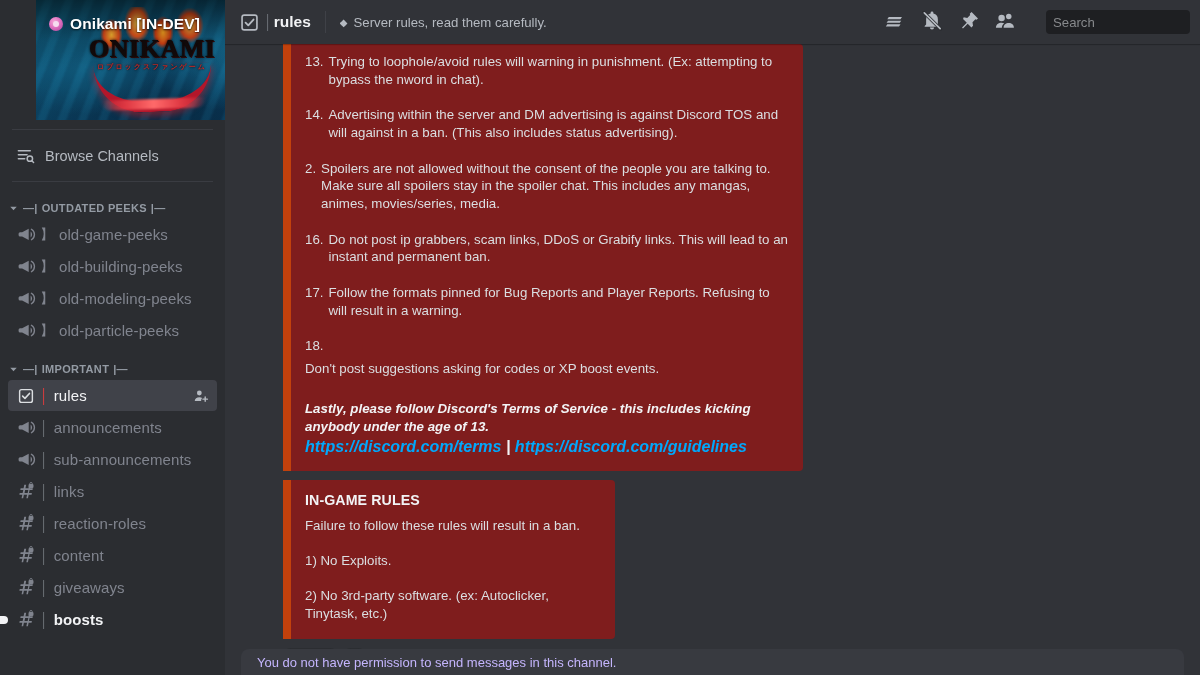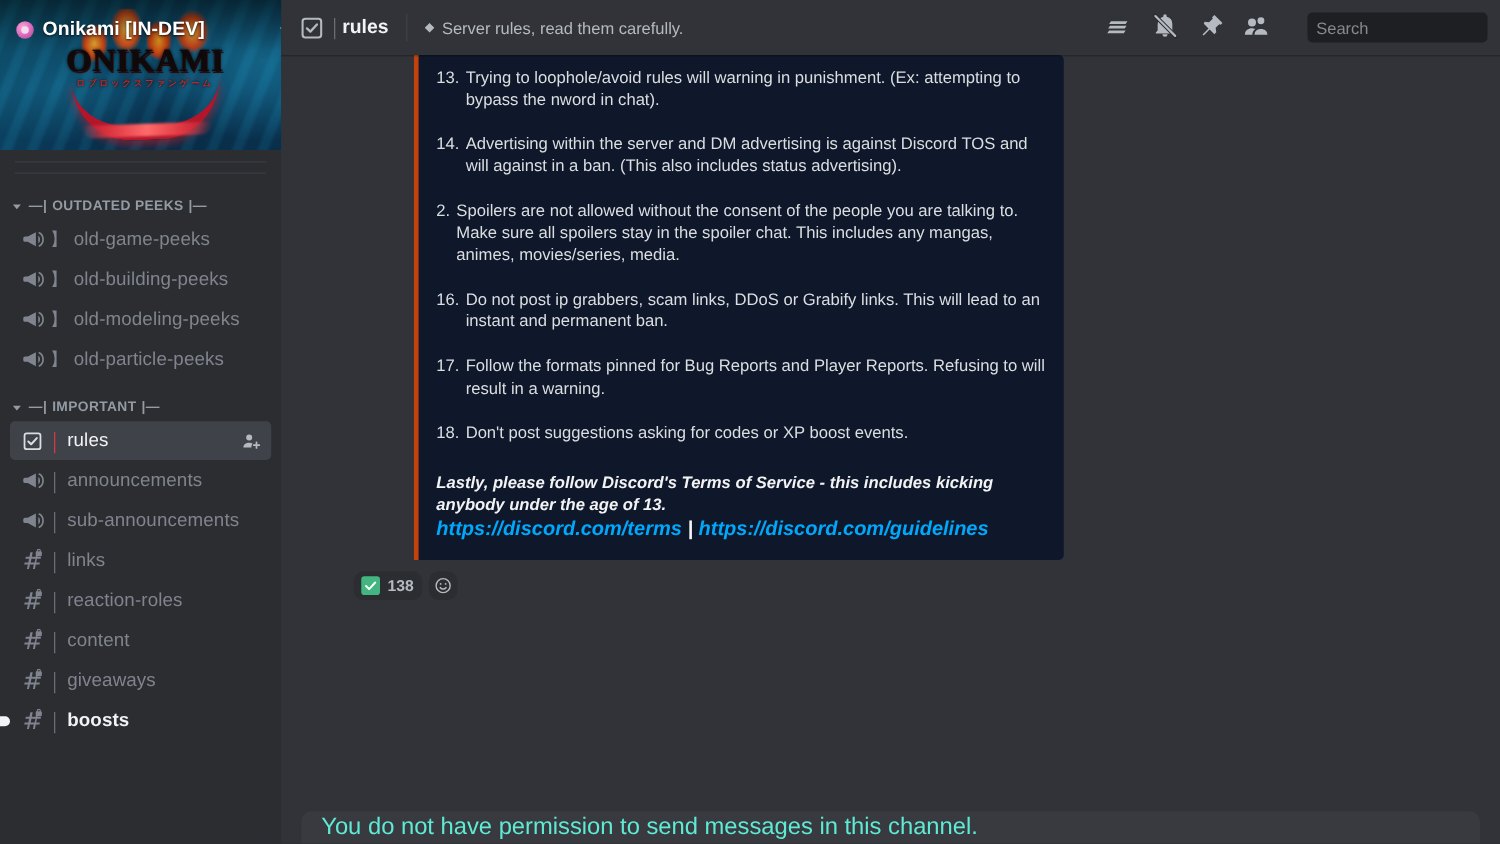--- a/index.html
+++ b/index.html
@@ -20,20 +20,21 @@
     position: relative;
     flex: 0 0 225px;
     overflow: hidden;
   }
   .server-banner {
     position: relative;
     height: 120px; width: 248px;
     flex: 0 0 120px;
     overflow: hidden;
     background: #14516b;
+    margin-left: 36px;
   }
   .banner-art { position: absolute; inset: 0; }
   .banner-bg {
     position: absolute; inset: 0;
     background:
       radial-gradient(ellipse 120px 70px at 20% 55%, rgba(18,95,130,.95) 0%, rgba(12,62,92,0) 70%),
       radial-gradient(ellipse 150px 90px at 85% 40%, rgba(24,120,160,.9) 0%, rgba(10,55,85,0) 72%),
       radial-gradient(ellipse 200px 120px at 50% 100%, rgba(8,40,66,.9) 0%, rgba(8,40,66,0) 70%),
       linear-gradient(160deg, #11607f 0%, #0e4c6d 40%, #0b3c5c 75%, #0a2f4c 100%);
   }
@@ -190,26 +191,25 @@
     display: flex; align-items: center; padding: 0 7px; margin-left: 14px;
     color: #87898c; font-size: 13.2px; cursor: text; flex: 0 0 144px;
   }
 
   .chat { flex: 1 1 auto; position: relative; overflow: hidden; background: #313338; }
   .chat-inner { padding: 0 0 0 0; position: relative; }
 
   .msg-wrap { position: relative; padding: 0 16px 0 58px; }
   .embed {
     position: relative;
-    background: #0f172a;
+    background: #7f1d1d;
     border-radius: 0 4px 4px 0;
-    border-left: 4px solid #c2410c;
+    border-left: 8px solid #c2410c;
     padding: 9px 12px 14px 14px;
     max-width: 520px;
-    margin-left: 48px;
   }
   .embed.embed-a { max-width: 520px; }
   .embed.embed-b { max-width: 332px; padding: 12px 14px 16px 14px; margin-top: 9px; }
 
   .embed-desc { color: #dbdee1; font-size: 13.3px; line-height: 1.33; }
   .rule {
     display: flex; gap: 5px; margin-bottom: 18px;
   }
   .rule:last-of-type { margin-bottom: 0; }
   .rule-num { flex: 0 0 auto; color: #dbdee1; }
@@ -246,21 +246,21 @@
   }
 
   .compose-area {
     position: absolute; left: 0; right: 0; bottom: 0; height: 30px;
     padding: 0 16px; display: flex; align-items: flex-end;
   }
   .compose-box {
     width: 100%; height: 26px; background: #383a40; border-radius: 8px 8px 0 0;
     display: flex; align-items: center; padding: 0 16px;
   }
-  .compose-text { color: #5eead4; font-size: 19px; }
+  .compose-text { color: #c4b5fd; font-size: 13px; }
 
   .scrollbar {
     position: absolute; right: 2px; top: 50px; width: 6px; height: 180px;
     background: #1a1b1e; border-radius: 4px; opacity: 0;
   }
   .sb-left-scroll {
     position: absolute; right: 1px; top: 250px; width: 4px; height: 200px;
     background: #1a1b1e; border-radius: 3px; opacity: 0;
   }
 </style>
@@ -288,20 +288,32 @@
         <span class="chev">
           <svg width="17" height="17" viewBox="0 0 24 24" fill="none" stroke="currentColor" stroke-width="2.4" stroke-linecap="round" stroke-linejoin="round">
               <polyline points="6 9 12 15 18 9"></polyline>
             </svg>
         </span>
       </div>
     </div>
 
     <div class="sb-divider"></div>
 
+    <div class="browse-row">
+      <span style="display:flex;">
+        <svg width="19" height="19" viewBox="0 0 24 24" fill="none" stroke="currentColor" stroke-width="1.9" stroke-linecap="round">
+          <line x1="3" y1="6" x2="18" y2="6"></line>
+            <line x1="3" y1="11" x2="14" y2="11"></line>
+            <line x1="3" y1="16" x2="11" y2="16"></line>
+          <circle cx="17.5" cy="16" r="3.4"></circle>
+            <line x1="20" y1="18.6" x2="22.2" y2="20.8"></line>
+        </svg>
+      </span>
+      <span>Browse Channels</span>
+    </div>
     <div class="sb-divider2"></div>
 
     <div class="chan-scroll">
 
       <div class="cat">
         <span class="cat-chev">
           <svg width="11" height="11" viewBox="0 0 24 24" fill="currentColor">
               <path d="M5 8l7 8 7-8z"></path>
             </svg>
         </span>
@@ -531,32 +543,38 @@
                 <span class="rule-txt">Spoilers are not allowed without the consent of the people you are talking to. Make sure all spoilers stay in the spoiler chat. This includes any mangas, animes, movies/series, media.</span>
               </div>
               <div class="rule">
                 <span class="rule-num">16.</span>
                 <span class="rule-txt">Do not post ip grabbers, scam links, DDoS or Grabify links. This will lead to an instant and permanent ban.</span>
               </div>
               <div class="rule">
                 <span class="rule-num">17.</span>
                 <span class="rule-txt">Follow the formats pinned for Bug Reports and Player Reports. Refusing to will result in a warning.</span>
               </div>
-              <div class="rule" style="margin-bottom:0;">
+              <div class="rule" style="margin-bottom:0;flex-direction:column;">
                 <span class="rule-num">18.</span>
                 <span class="rule-txt">Don't post suggestions asking for codes or XP boost events.</span>
               </div>
 
               <div class="closing">Lastly, please follow Discord's Terms of Service - this includes kicking anybody under the age of 13.</div>
               <div class="links">
                 <span class="link-a">https://discord.com/terms</span><span class="link-sep"> | </span><span class="link-a">https://discord.com/guidelines</span>
               </div>
             </div>
           </div>
 
+          <div class="embed embed-b">
+            <div class="embed-title">IN-GAME RULES</div>
+            <div class="embed-b-line">Failure to follow these rules will result in a ban.</div>
+            <div class="embed-b-line">1) No Exploits.</div>
+            <div class="embed-b-line">2) No 3rd-party software. (ex: Autoclicker, Tinytask, etc.)</div>
+          </div>
 
         </div>
 
         <div class="reactions">
           <div class="reaction">
             <span class="react-emoji">
               <svg width="11" height="11" viewBox="0 0 24 24" fill="none" stroke="#ffffff" stroke-width="3.4" stroke-linecap="round" stroke-linejoin="round">
                   <polyline points="4 12.6 9.4 18 20 6.6"></polyline>
                 </svg>
             </span>

